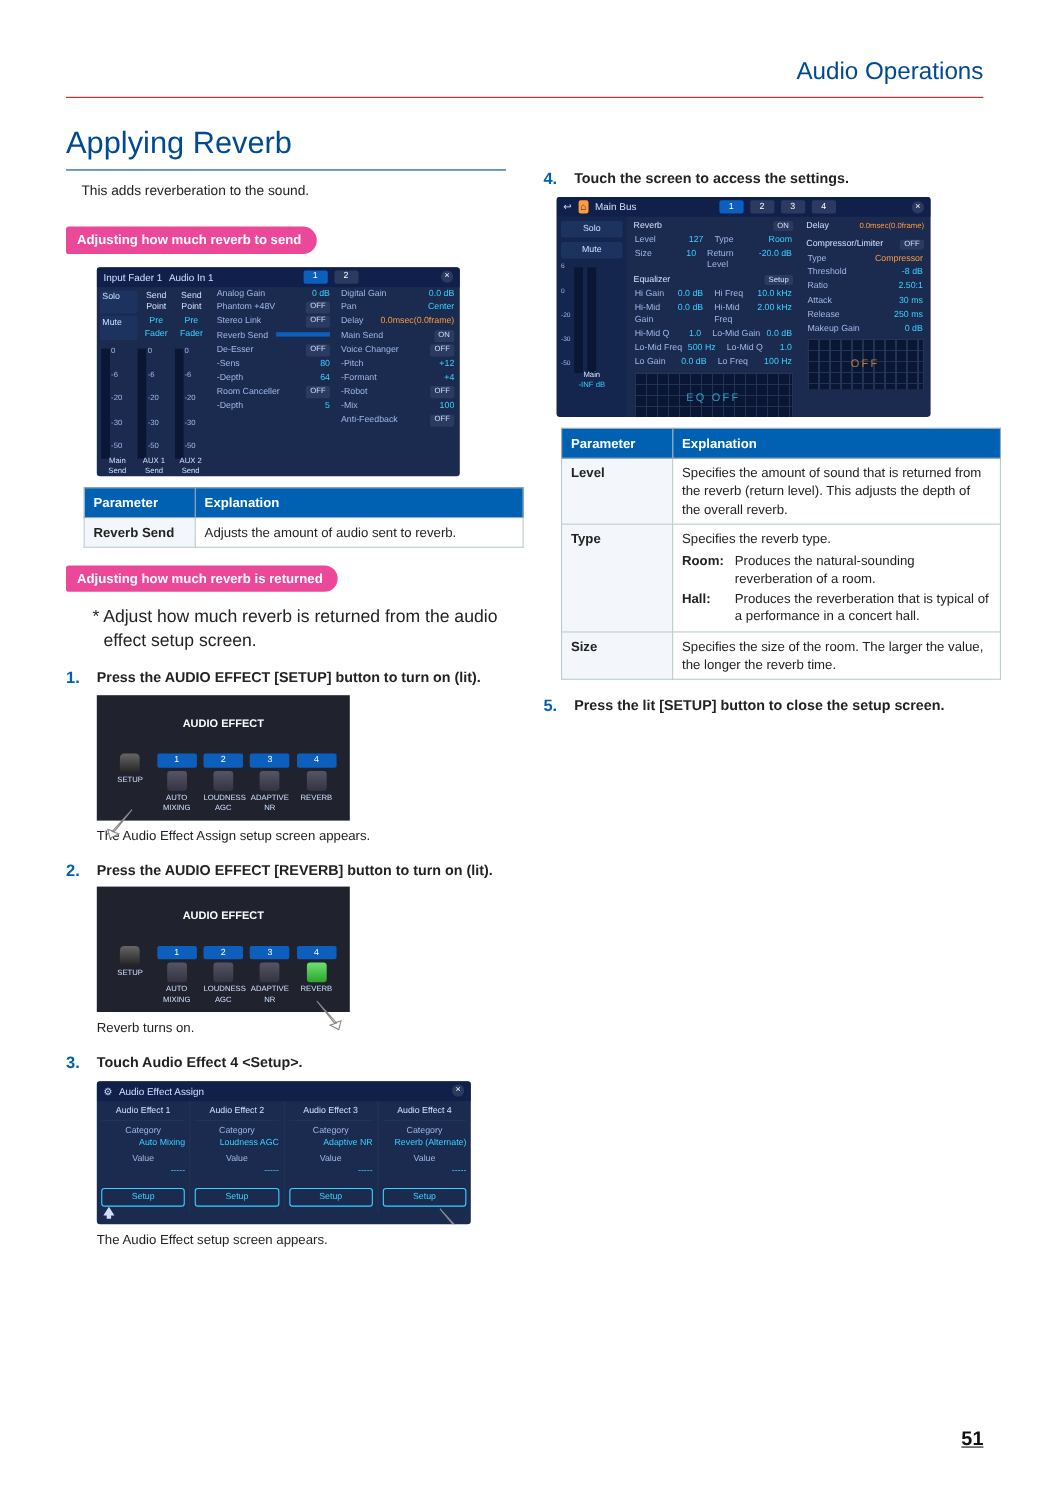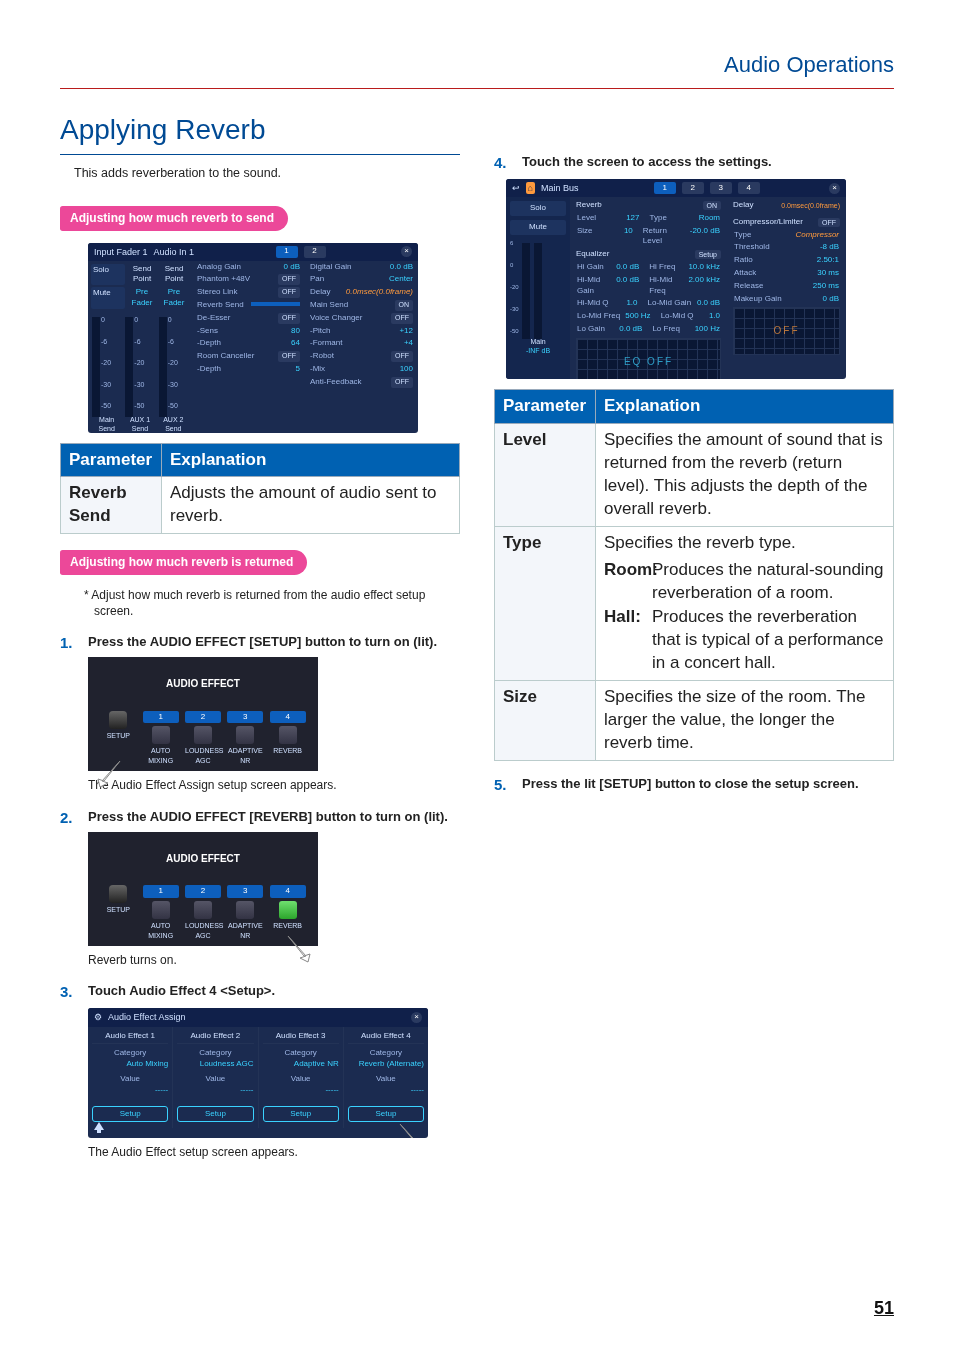--- a/index.html
+++ b/index.html
@@ -56,21 +56,21 @@
     background: #ec4899;
     color: #fff;
     font-weight: 600;
     font-size: 12px;
     padding: 4px 14px 4px 10px;
     border-radius: 3px 14px 14px 3px;
     margin: 6px 0;
   }
   .note {
     margin: 6px 0 6px 24px;
-    font-size: 12px;
+    font-size: 16px;
     text-indent: -10px;
     padding-left: 10px;
   }
   .step {
     display: flex;
     gap: 10px;
     margin: 14px 0 4px 0;
   }
   .step-num {
     color: #0061b2;
@@ -123,21 +123,21 @@
     width: 22px; height: 12px;
     background: #0d5fbd; color: #fff;
     font-size: 8px; display: inline-flex;
     align-items: center; justify-content: center;
     border-radius: 2px;
   }
   .tabnum.dim { background: #2a3a60; }
   .cell-row { display:flex; padding: 1px 5px; gap: 4px; font-size: 8px; }
   .cell-row .k { color:#9fb7e6; flex:1; }
   .cell-row .v { color:#3ad2ff; }
-  .cell-row .v.or { color:#ff9a3d;font-style:italic; }
+  .cell-row .v.or { color:#ff9a3d; }
   .cell-row .badge { background:#2a3a60; color:#cfe0ff; padding:0 4px; border-radius:2px; font-size:7px; }
   .small-slider {
     height: 4px; background:#0d5fbd; margin: 2px 0;
   }
   
   .ae {
     background: #20222e;
     width: 230px;
     margin-left: 28px;
     padding-bottom: 6px;
@@ -162,22 +162,22 @@
     background: linear-gradient(#666,#222);
   }
   .arrow-svg {
     display:block;
   }
 
   
   table.param {
     border-collapse: collapse;
     width: 100%;
-    margin: 10px 0;
-    font-size: 17px;
+    margin: 10px 16px;
+    font-size: 12px;
   }
   table.param th {
     background: #0061b2;
     color: #fff;
     font-weight: 600;
     text-align: left;
     padding: 5px 8px;
     border: 1px solid #9ab;
   }
   table.param td {

